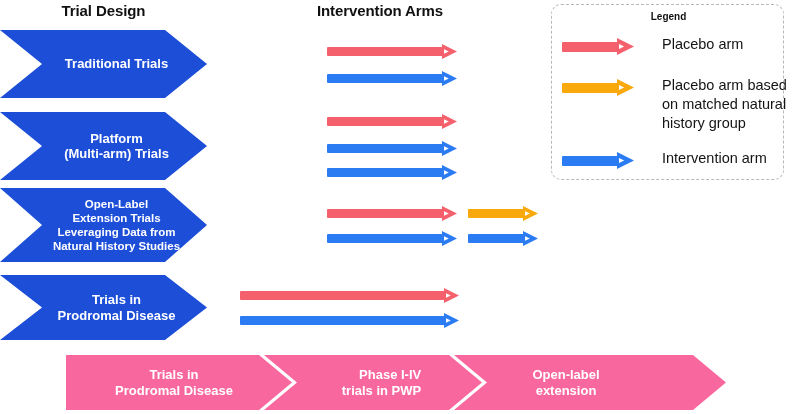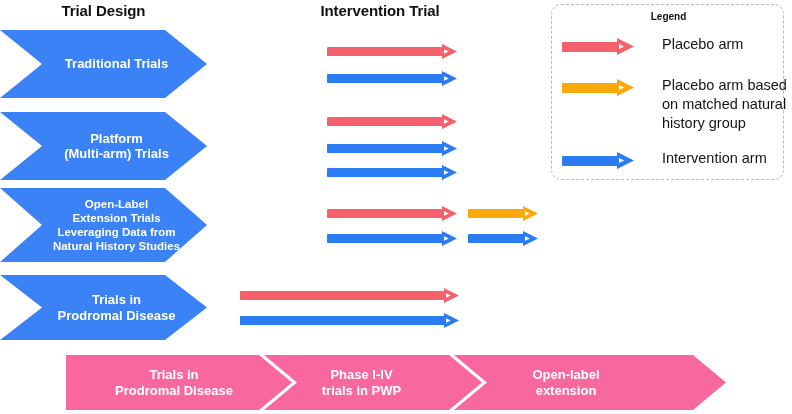--- a/index.html
+++ b/index.html
@@ -23,21 +23,21 @@
     white-space:nowrap;
   }
   #head-trial-design{left:0;top:2px;width:207px;}
   #head-intervention{left:250px;top:2px;width:260px;}
 
   
   .chev{
     position:absolute;
     left:0;
     width:207px;
-    background:#3b82f6;
+    background:#1d4ed8;
     -webkit-clip-path:polygon(0 0, 165px 0, 207px 50%, 165px 100%, 0 100%, 42px 50%);
     clip-path:polygon(0 0, 165px 0, 207px 50%, 165px 100%, 0 100%, 42px 50%);
     display:flex;
     align-items:center;
     justify-content:center;
     box-sizing:border-box;
     padding-left:34px;
     padding-right:8px;
   }
   .chev-label{
@@ -139,30 +139,30 @@
   }
   #tl-div-0{left:193px;}
   #tl-div-1{left:383px;}
   .tl-label{
     position:absolute;top:0;height:55px;
     display:flex;align-items:center;justify-content:center;
     color:#ffffff;font-size:13px;font-weight:bold;
     text-align:center;line-height:1.22;white-space:pre-line;
   }
   #tl-label-0{left:8px;width:200px;}
-  #tl-label-1{left:208px;width:175px;}
+  #tl-label-1{left:228px;width:175px;text-align:right;}
   #tl-label-2{left:400px;width:200px;}
 </style>
 </head>
 <body>
 
 <div class="stage">
 
   <div class="col-head" id="head-trial-design">Trial Design</div>
-  <div class="col-head" id="head-intervention">Intervention Trial</div>
+  <div class="col-head" id="head-intervention">Intervention Arms</div>
 
   <div class="chev" id="chev-0">
     <span class="chev-label">Traditional Trials</span>
   </div>
   <div class="chev" id="chev-1">
     <span class="chev-label">Platform
 (Multi-arm) Trials</span>
   </div>
   <div class="chev" id="chev-2">
     <span class="chev-label">Open-Label

